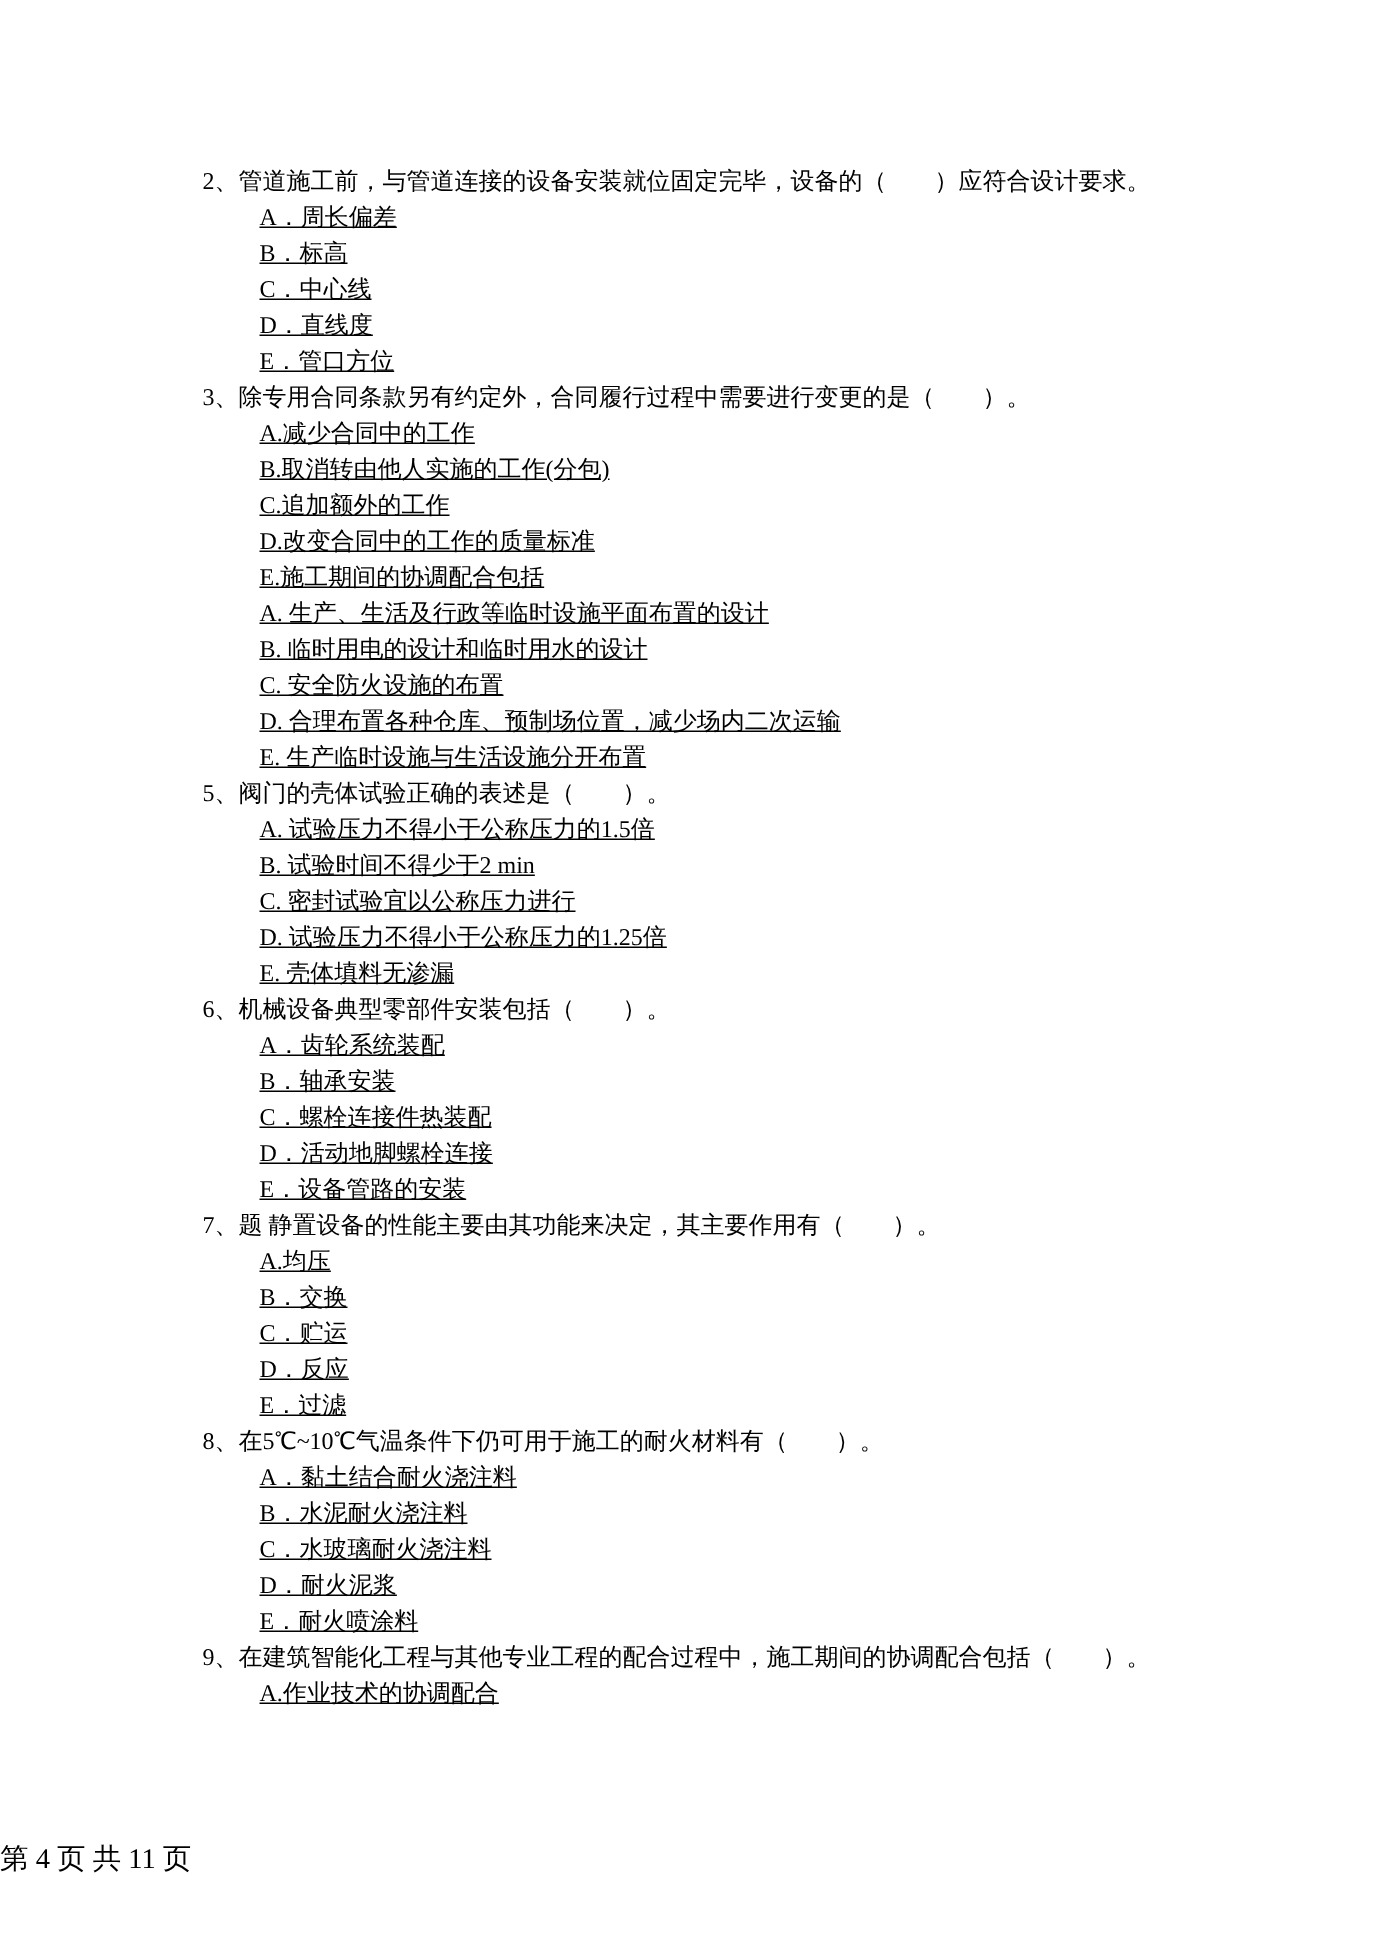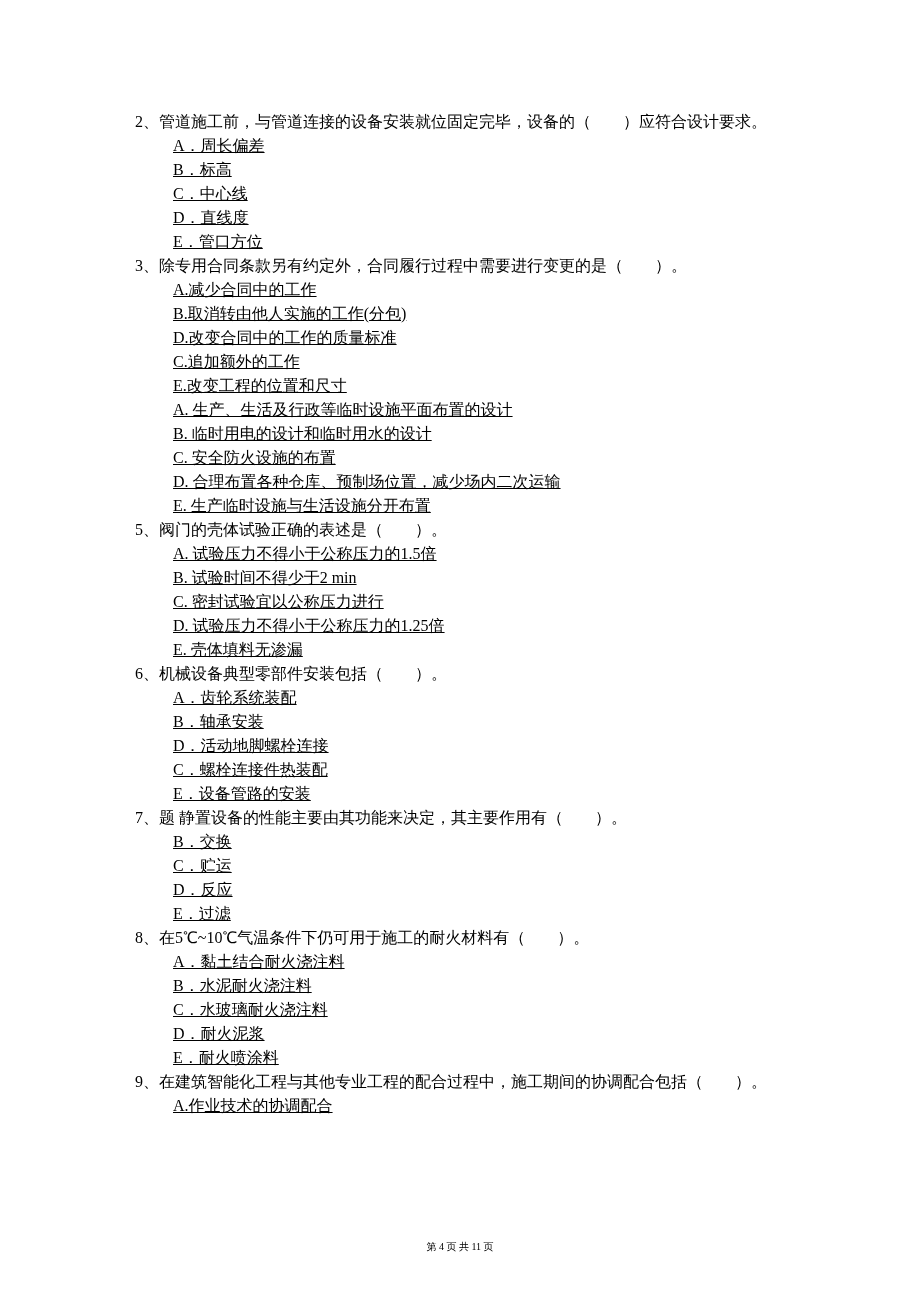--- a/index.html
+++ b/index.html
@@ -27,24 +27,24 @@
   .options {
     padding-left: 38px;
   }
   .option {
     display: block;
     text-decoration: underline;
   }
   .footer {
     position: absolute;
     bottom: 48px;
-    left: 16px;
+    left: 0;
     width: 100%;
-    text-align: center;
-    font-size: 10px;
+    text-align: left;
+    font-size: 19px;
   }
 </style>
 </head>
 <body>
 
 <div class="page">
   <div id="questions-container">
       <div class="question">
         <span class="q-stem">2、管道施工前，与管道连接的设备安装就位固定完毕，设备的（　　）应符合设计要求。</span>
         <div class="options">
@@ -53,23 +53,23 @@
           <span class="option">C．中心线</span>
           <span class="option">D．直线度</span>
           <span class="option">E．管口方位</span>
         </div>
       </div>
       <div class="question">
         <span class="q-stem">3、除专用合同条款另有约定外，合同履行过程中需要进行变更的是（　　）。</span>
         <div class="options">
           <span class="option">A.减少合同中的工作</span>
           <span class="option">B.取消转由他人实施的工作(分包)</span>
+          <span class="option">C.追加额外的工作</span>
           <span class="option">D.改变合同中的工作的质量标准</span>
-          <span class="option">C.追加额外的工作</span>
-          <span class="option">E.改变工程的位置和尺寸</span>
+          <span class="option">E.施工期间的协调配合包括</span>
         </div>
       </div>
       <div class="question">
         <div class="options">
           <span class="option">A. 生产、生活及行政等临时设施平面布置的设计</span>
           <span class="option">B. 临时用电的设计和临时用水的设计</span>
           <span class="option">C. 安全防火设施的布置</span>
           <span class="option">D. 合理布置各种仓库、预制场位置，减少场内二次运输</span>
           <span class="option">E. 生产临时设施与生活设施分开布置</span>
         </div>
@@ -82,28 +82,29 @@
           <span class="option">C. 密封试验宜以公称压力进行</span>
           <span class="option">D. 试验压力不得小于公称压力的1.25倍</span>
           <span class="option">E. 壳体填料无渗漏</span>
         </div>
       </div>
       <div class="question">
         <span class="q-stem">6、机械设备典型零部件安装包括（　　）。</span>
         <div class="options">
           <span class="option">A．齿轮系统装配</span>
           <span class="option">B．轴承安装</span>
+          <span class="option">C．螺栓连接件热装配</span>
           <span class="option">D．活动地脚螺栓连接</span>
-          <span class="option">C．螺栓连接件热装配</span>
           <span class="option">E．设备管路的安装</span>
         </div>
       </div>
       <div class="question">
         <span class="q-stem">7、题 静置设备的性能主要由其功能来决定，其主要作用有（　　）。</span>
         <div class="options">
+          <span class="option">A.均压</span>
           <span class="option">B．交换</span>
           <span class="option">C．贮运</span>
           <span class="option">D．反应</span>
           <span class="option">E．过滤</span>
         </div>
       </div>
       <div class="question">
         <span class="q-stem">8、在5℃~10℃气温条件下仍可用于施工的耐火材料有（　　）。</span>
         <div class="options">
           <span class="option">A．黏土结合耐火浇注料</span>

